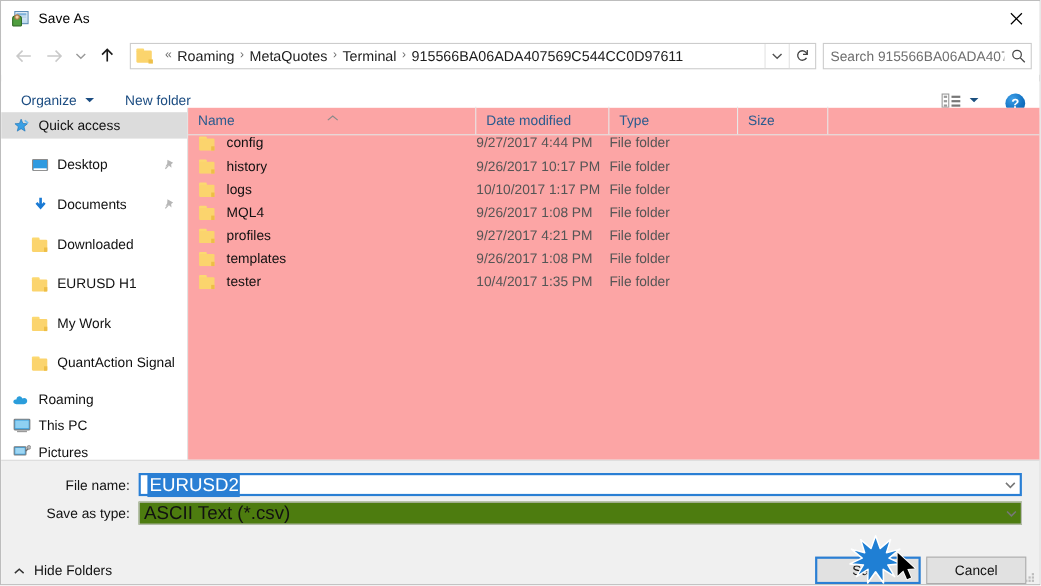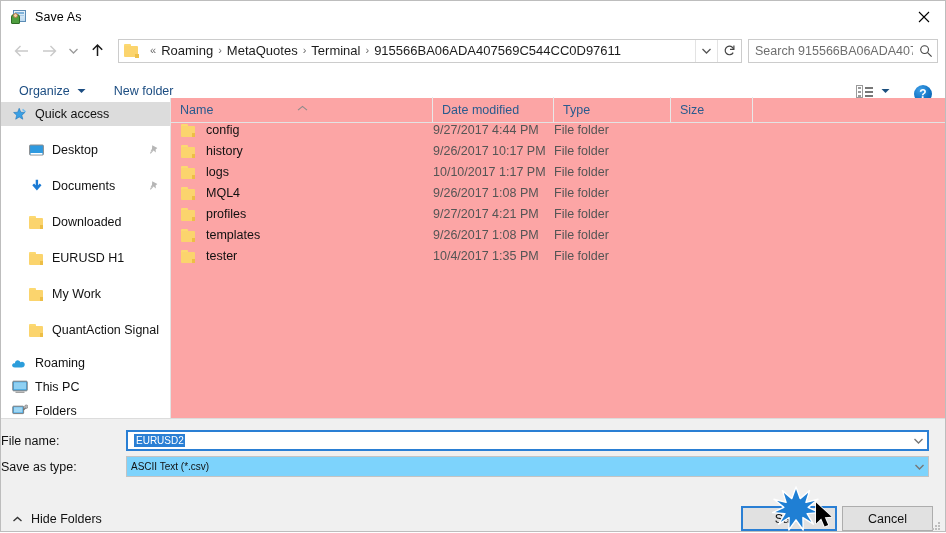--- a/index.html
+++ b/index.html
@@ -306,38 +306,38 @@
   #footer {
     position: absolute; left: 0; top: 417px;
     width: 946px; height: 116px;
     background: #f0f0f0;
     border-top: 1px solid #dcdcdc;
   }
   .formrow { position: absolute; left: 0; display: flex; align-items: center; }
   #row-filename { top: 11px; }
   #row-filetype { top: 37px; }
   .formlabel {
-    width: 125px; flex: none; 
+    width: 125px; flex: none; text-align: right;
     padding-right: 8px;
     font-size: 12.5px; color: #111111;
   }
   .combo {
     width: 803px; height: 21px; flex: none;
     display: flex; align-items: center;
     position: relative;
   }
   #combo-filename {
     border: 2px solid #2a7fd4; background: #ffffff;
   }
   #combo-filetype {
-    border: 1px solid #c3c3c3; background: #7dd3fc;
+    border: 1px solid #c3c3c3; background: #4d7c0f;
   }
   .combo-value {
     flex: 1 1 auto; min-width: 0;
-    font-size: 10px; color: #111;
+    font-size: 17px; color: #111;
     padding-left: 4px; overflow: hidden; white-space: nowrap;
   }
   #filename-value { color: #ffffff; background: #2a7fd4; display: inline-block;
     flex: 0 0 auto; padding: 1px 1px 1px 2px; margin-left: 2px; }
   .combo-arrow {
     width: 17px; flex: none;
     display: flex; align-items: center; justify-content: center;
   }
 
   #hide-folders {
@@ -611,21 +611,21 @@
 
       <div class="side-row root">
         <span class="side-icon">
           <svg width="16" height="14" viewBox="0 0 16 14">
             <rect x="0.8" y="2.2" width="10.8" height="7.4" rx="0.7" fill="#3a9fdd" stroke="#7e7e7e" stroke-width="1"></rect>
             <rect x="1.9" y="3.2" width="8.6" height="5.3" fill="#9ed6f3"></rect>
             <path d="M11.4,6.0 L14.6,3.0" stroke="#6e6e6e" stroke-width="1.2"></path>
             <circle cx="14.3" cy="2.7" r="1.7" fill="#b8b8b8" stroke="#7e7e7e" stroke-width="0.7"></circle>
           </svg>
         </span>
-        <span class="side-label">Folders</span>
+        <span class="side-label">Pictures</span>
       </div>
     </div>
 
     <div id="filepane">
       <div id="colheader">
         <div class="col" id="col-name">
           <span>Name</span>
         </div>
         <div class="col" id="col-date">
           <span>Date modified</span>

